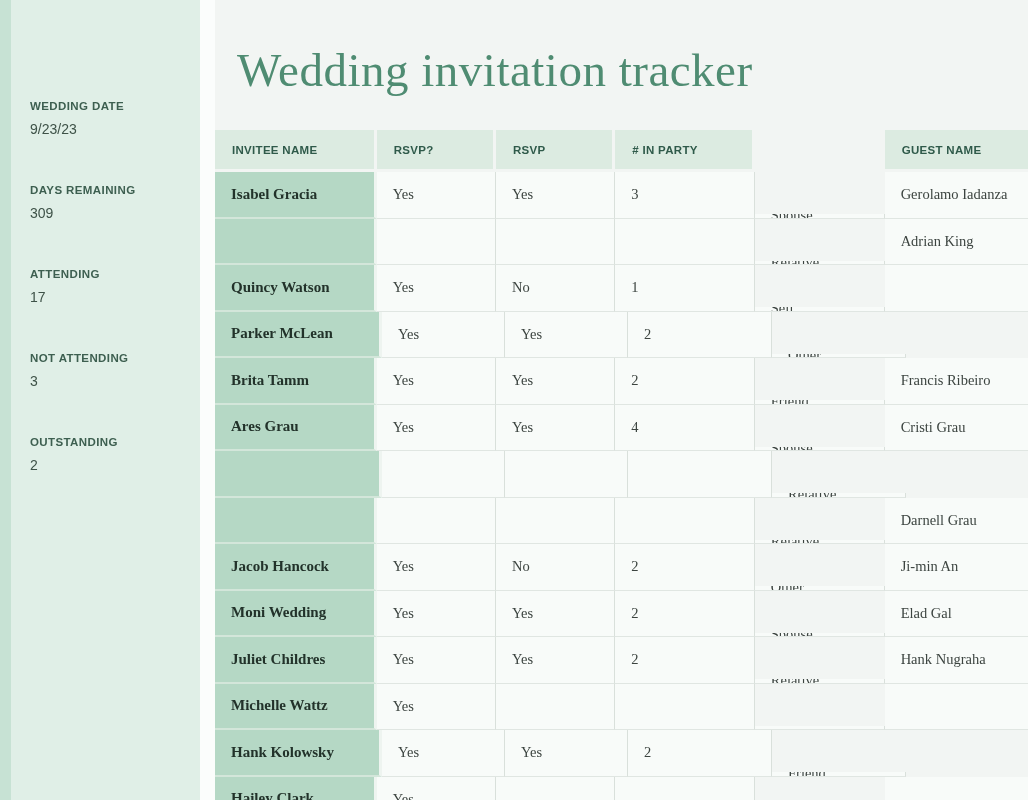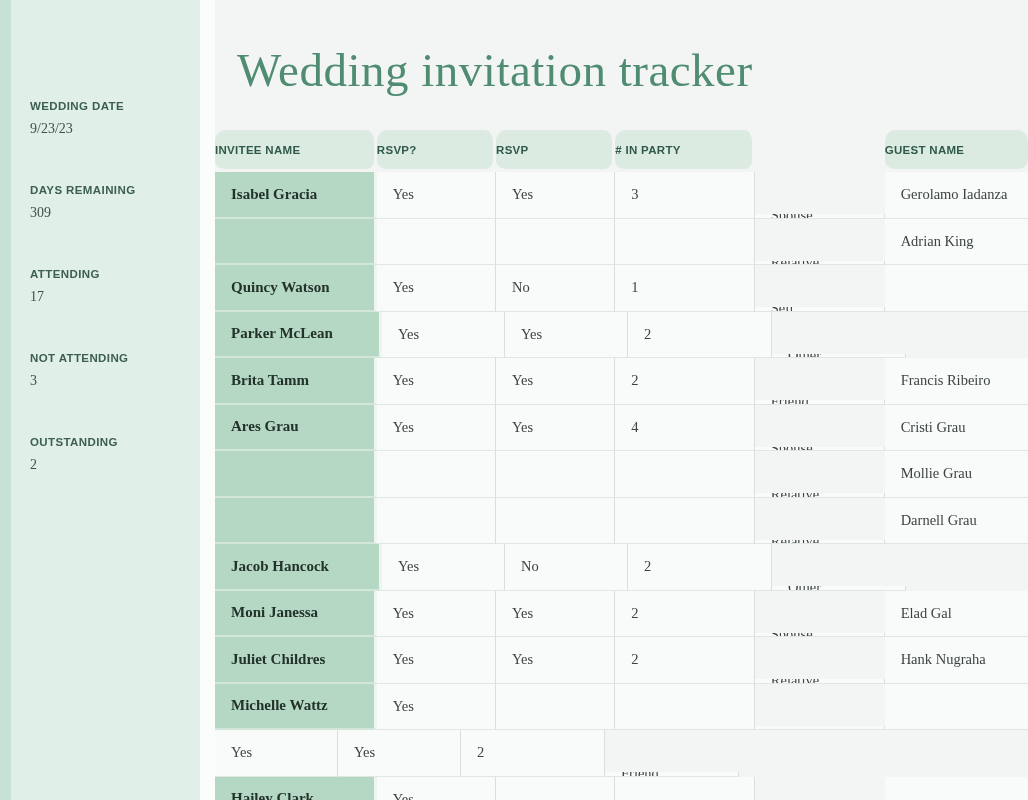--- a/index.html
+++ b/index.html
@@ -22,21 +22,21 @@
     box-sizing: border-box;
     padding: 100px 10px 0 19px;
   }
   .stat { margin-bottom: 47px; }
   .stat-label {
     font-size: 11.5px; font-weight: bold; letter-spacing: 0.4px;
     color: #3d5f50;
   }
   .stat-value {
     margin-top: 9px;
-    font-size: 14px; color: #3e5248; font-family: Liberation Serif, serif;
+    font-size: 14px; color: #3e5248;
   }
 
   
   .gutter { width: 15px; height: 100%; flex: none; background: #fbfdfc; }
 
   
   .main { width: 813px; height: 100%; flex: none; background: #f2f5f3; }
 
   .title-band { height: 130px; display: flex; align-items: center; box-sizing: border-box; padding: 10px 0 0 22px; }
   .page-title {
@@ -50,23 +50,23 @@
   .grid-row { display: flex; }
   .cell { box-sizing: border-box; display: flex; align-items: center; overflow: hidden; white-space: nowrap; }
   .c0 { width: 167px; } .c1 { width: 123px; } .c2 { width: 123px; }
   .c3 { width: 144px; } .c4 { width: 134px; margin-top: 42px; } .c5 { width: 148px; }
 
   .header-row { height: 42px; }
   .header-row .cell {
     background: #dcebe1;
     border-right: 3px solid #f2f5f3;
     border-bottom: 3px solid #f2f5f3;
+    padding-left: 17px;
     font-size: 11.5px; font-weight: bold; letter-spacing: 0.3px;
     color: #2f5a4a;
-    border-radius: 11px;
   }
   .header-row .cell.c5 { border-right: none; }
 
   .data-row { height: 46.5px; }
   .data-row .cell {
     font-family: "Liberation Serif", serif;
     font-size: 14.5px; color: #3c4440;
     background: #f8fbf9;
     border-right: 1px solid #d9e0db;
     border-bottom: 1px solid #e0e6e2;
@@ -186,42 +186,42 @@
           <div class="cell c4">Spouse</div>
           <div class="cell c5">Cristi Grau</div>
         </div>
 
         <div class="grid-row data-row">
           <div class="cell c0"></div>
           <div class="cell c1"></div>
           <div class="cell c2"></div>
           <div class="cell c3"></div>
           <div class="cell c4">Relative</div>
-          <div class="cell c5">Mollie Grau</div>
         </div>
 
         <div class="grid-row data-row">
           <div class="cell c0"></div>
           <div class="cell c1"></div>
           <div class="cell c2"></div>
           <div class="cell c3"></div>
           <div class="cell c4">Relative</div>
           <div class="cell c5">Darnell Grau</div>
         </div>
 
         <div class="grid-row data-row">
           <div class="cell c0">Jacob Hancock</div>
           <div class="cell c1">Yes</div>
           <div class="cell c2">No</div>
           <div class="cell c3">2</div>
           <div class="cell c4">Other</div>
-        </div>
-
-        <div class="grid-row data-row">
-          <div class="cell c0">Moni Janessa</div>
+          <div class="cell c5">Ji-min An</div>
+        </div>
+
+        <div class="grid-row data-row">
+          <div class="cell c0">Moni Wedding</div>
           <div class="cell c1">Yes</div>
           <div class="cell c2">Yes</div>
           <div class="cell c3">2</div>
           <div class="cell c4">Spouse</div>
           <div class="cell c5">Elad Gal</div>
         </div>
 
         <div class="grid-row data-row">
           <div class="cell c0">Juliet Childres</div>
           <div class="cell c1">Yes</div>
@@ -234,20 +234,21 @@
         <div class="grid-row data-row">
           <div class="cell c0">Michelle Wattz</div>
           <div class="cell c1">Yes</div>
           <div class="cell c2"></div>
           <div class="cell c3"></div>
           <div class="cell c4"></div>
           <div class="cell c5"></div>
         </div>
 
         <div class="grid-row data-row">
+          <div class="cell c0">Hank Kolowsky</div>
           <div class="cell c1">Yes</div>
           <div class="cell c2">Yes</div>
           <div class="cell c3">2</div>
           <div class="cell c4">Friend</div>
         </div>
 
         <div class="grid-row data-row">
           <div class="cell c0">Hailey Clark</div>
           <div class="cell c1">Yes</div>
           <div class="cell c2"></div>

